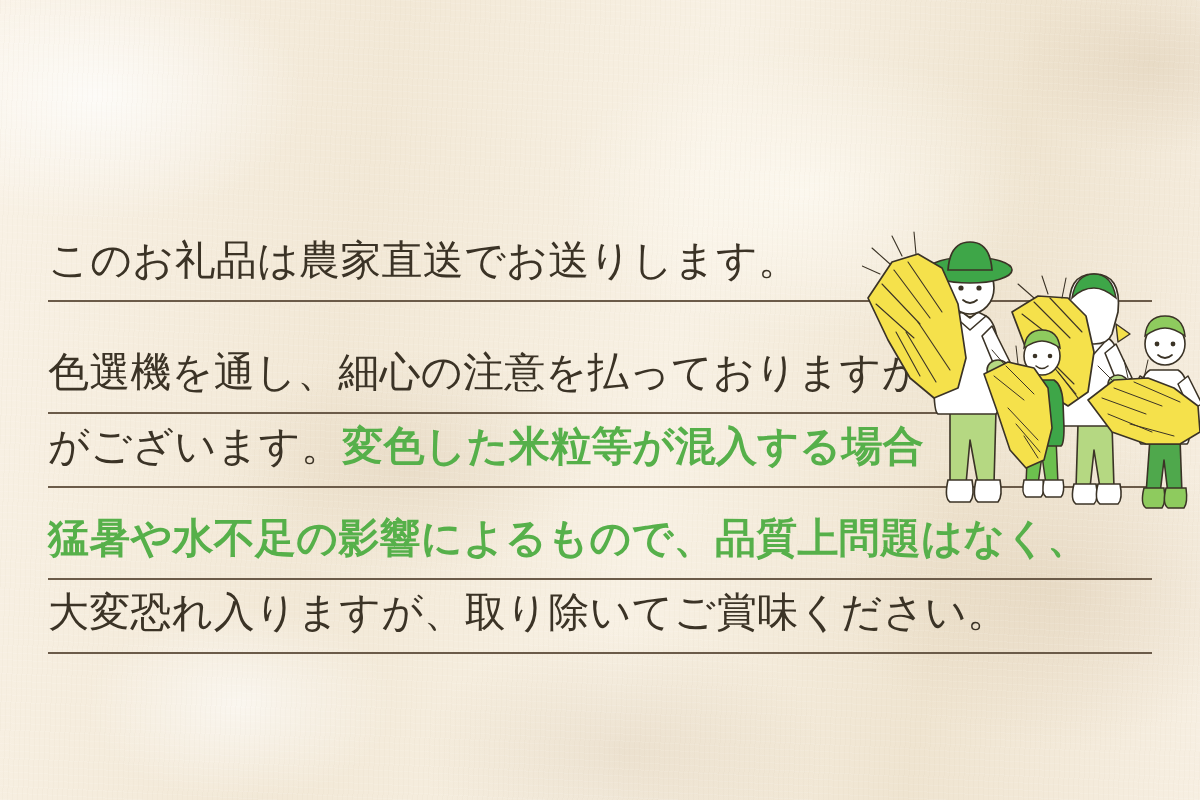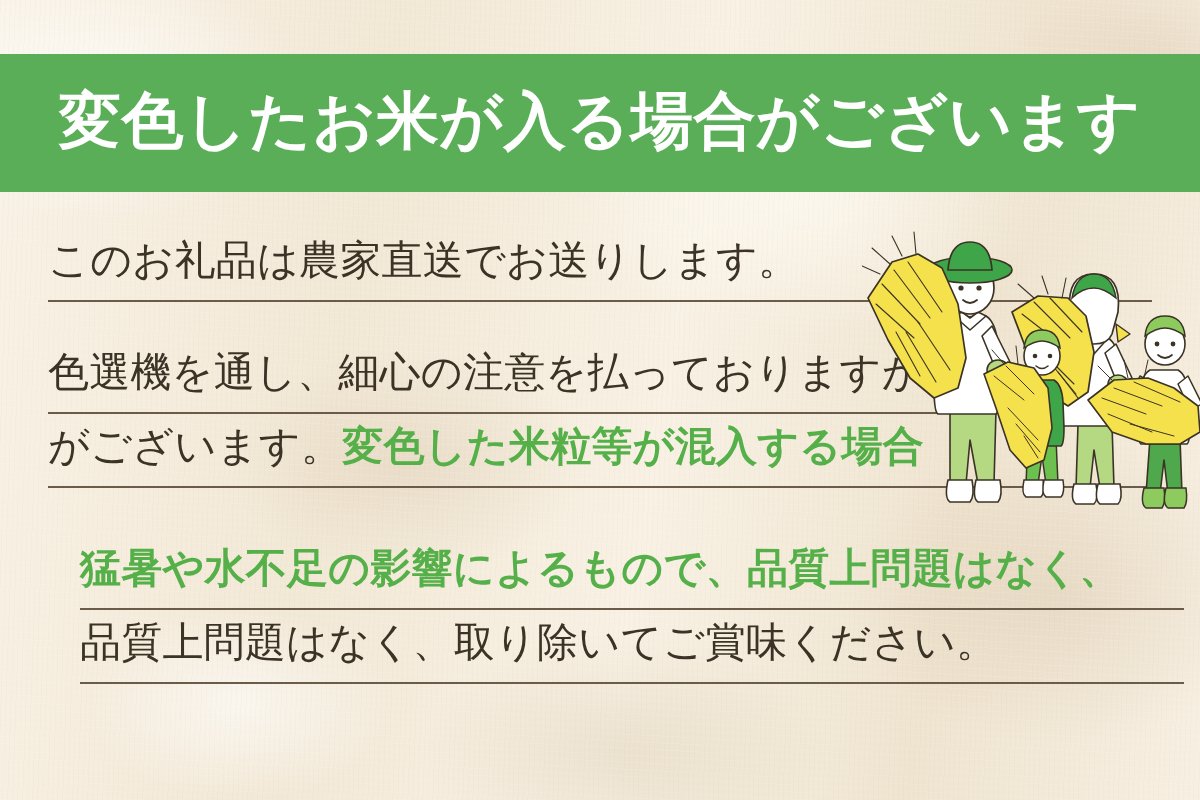--- a/index.html
+++ b/index.html
@@ -81,21 +81,21 @@
     border-radius: 8px;
   }
 
   .text-block {
     position: absolute;
     left: 48px;
     width: 1104px;
   }
   .block-1 { top: 36px; }
   .block-2 { top: 148px; }
-  .block-3 { top: 344px; margin-left: 32px; }
+  .block-3 { top: 314px; }
 
   .text-line {
     position: relative;
     height: 72px;
     border-bottom: 2px solid #6b5b49;
     display: flex;
     align-items: center;
   }
   .text-line .line-text {
     font-size: 41px;
@@ -120,23 +120,20 @@
   .illustration svg { display: block; width: 338px; height: 320px; }
 </style>
 </head>
 <body>
 
 <div id="banner-root">
 
   <div class="paper-texture"></div>
   <div class="paper-fibers"></div>
 
-  <div class="header-band">
-    <div class="header-title">変色したお米が入る場合がございます</div>
-  </div>
 
   <div class="body-area">
 
     <div class="text-block block-1">
       <div class="text-line">
         <span class="line-text ink-dark">このお礼品は農家直送でお送りします。</span>
       </div>
     </div>
 
     <div class="text-block block-2">
@@ -147,21 +144,21 @@
         <span class="line-text ink-dark">がございます。</span>
         <span class="line-text ink-green">変色した米粒等が混入する場合</span>
       </div>
     </div>
 
     <div class="text-block block-3">
       <div class="text-line">
         <span class="line-text ink-green">猛暑や水不足の影響によるもので、品質上問題はなく、</span>
       </div>
       <div class="text-line">
-        <span class="line-text ink-dark">品質上問題はなく、取り除いてご賞味ください。</span>
+        <span class="line-text ink-dark">大変恐れ入りますが、取り除いてご賞味ください。</span>
       </div>
     </div>
 
   </div>
 
   <div class="illustration">
     <svg viewBox="0 0 338 320" xmlns="http://www.w3.org/2000/svg">
       <defs>
         <g id="sheaf-shape">
           <path d="M0,30 L18,2 L44,0 L78,10 L104,26 L112,44 L96,62 L62,72 L26,66 L4,52 Z" fill="#f5e14b" stroke="#3b3326" stroke-width="1.6" stroke-linejoin="round"></path>

